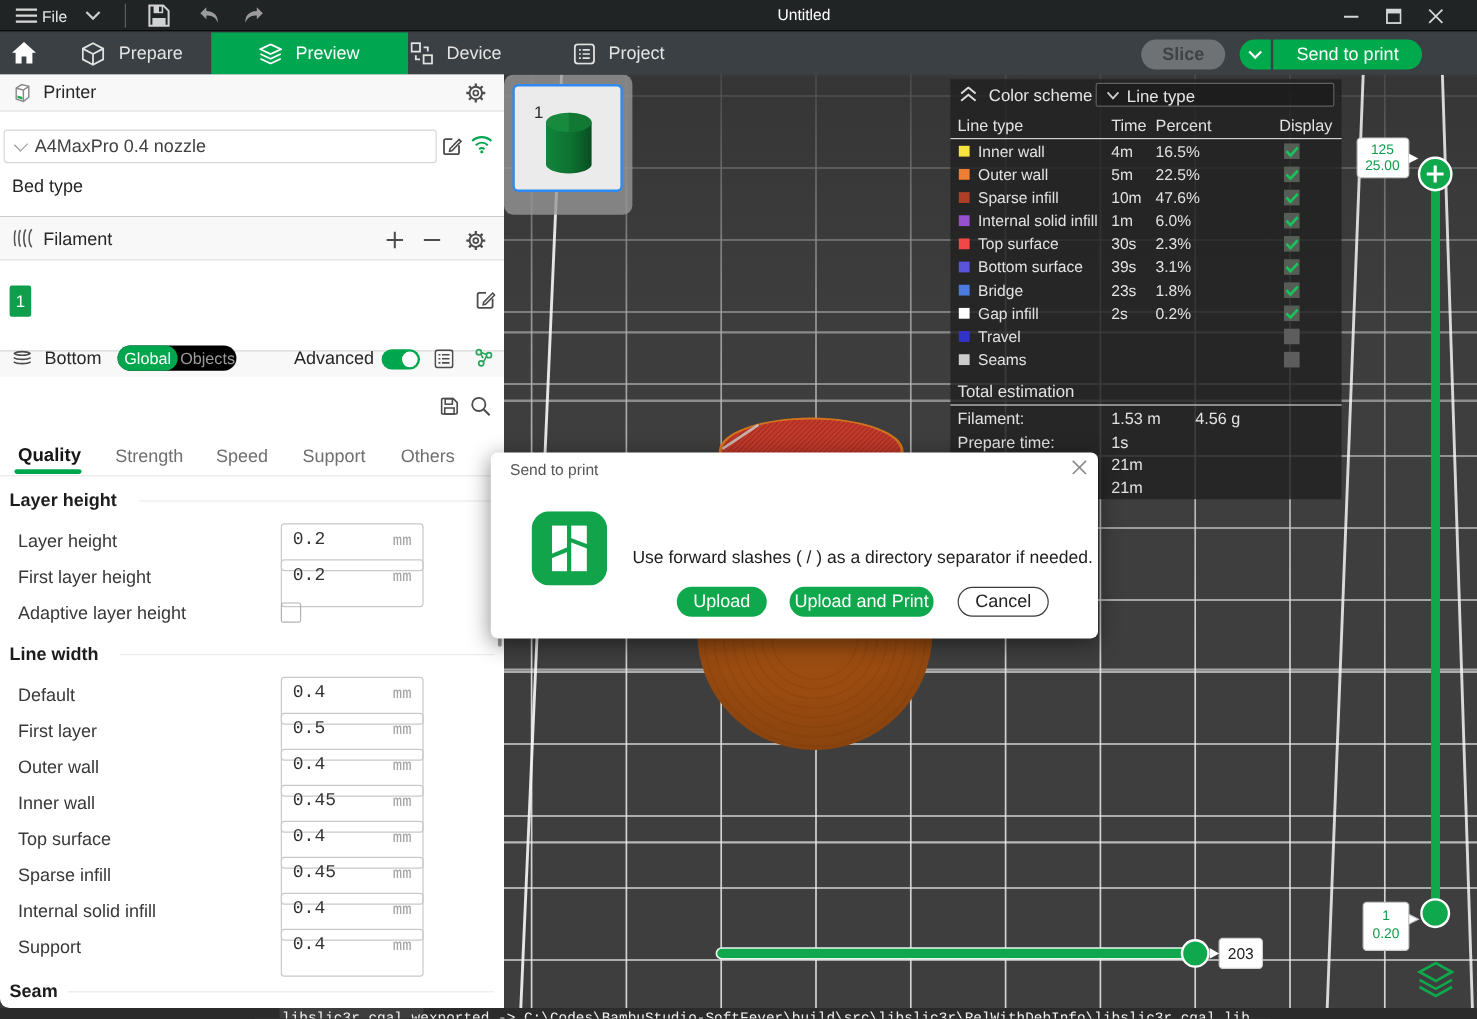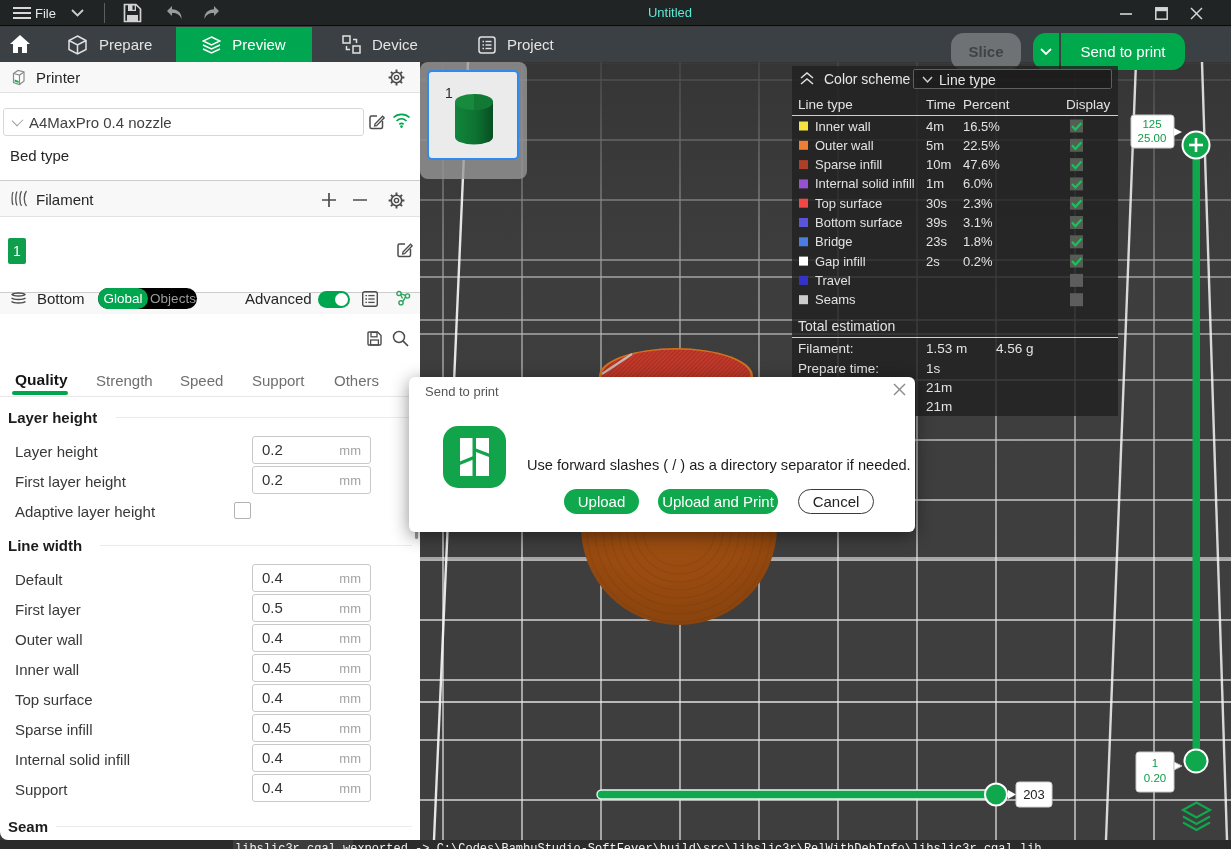--- a/index.html
+++ b/index.html
@@ -5,41 +5,41 @@
 * { margin:0; padding:0; box-sizing:border-box; }
 html,body { width:1231px; height:849px; overflow:hidden; background:#3a3a3a;
   font-family:"Liberation Sans", sans-serif; }
 #app { position:relative; width:1231px; height:849px; overflow:hidden; }
 .abs { position:absolute; }
 
 
 #titlebar { left:0; top:0; width:1231px; height:26px; background:#212424; border-bottom:1px solid #0b0b0b; }
 #titlebar .ic { position:absolute; top:0; height:26px; display:flex; align-items:center; color:#cfcfcf; }
 #untitled { position:absolute; left:590px; top:0; width:160px; height:26px; line-height:26px; text-align:center;
-  color:#5eead4; font-size:13px; }
+  color:#ffffff; font-size:13px; }
 #winbtns { position:absolute; right:28px; top:0; height:26px; display:flex; align-items:center; gap:22px; }
 
 
 #navbar { left:0; top:27px; width:1231px; height:35px; background:#3a4043; }
 .navtab { position:absolute; top:0; height:35px; display:flex; align-items:center; color:#e4e4e4; font-size:15px; }
-#tab-preview { left:176px; width:136px; background:#00a650; justify-content:center; color:#fff; }
-.pillbtn { position:absolute; top:6px; height:37px; border-radius:12.5px; font-size:15px;
+#tab-preview { left:176px; width:164px; background:#00a650; justify-content:center; color:#fff; }
+.pillbtn { position:absolute; top:6px; height:25px; border-radius:12.5px; font-size:15px;
   display:flex; align-items:center; justify-content:center; }
 
 
 #leftpanel { left:0; top:62px; width:420px; height:778px; background:#ffffff; border-bottom-left-radius:8px; overflow:hidden; }
 .sechead { position:absolute; left:0; width:420px; background:#f8f8f8; border-bottom:1px solid #e2e2e2; }
 .sectitle { position:absolute; font-size:15px; color:#262626; }
 .combo { position:absolute; border:1px solid #d8d8d8; border-radius:3px; background:#fff;
   font-size:15px; color:#414141; display:flex; align-items:center; }
 .chev { display:inline-block; width:9px; height:9px; border-left:1.6px solid #9a9a9a; border-bottom:1.6px solid #9a9a9a;
   transform:rotate(-45deg) scale(1,0.85); margin:-4px 7px 0 9px; }
 .prow { position:absolute; left:15px; font-size:15px; color:#383838; }
-.pbox { position:absolute; left:252px; width:119px; height:28px; border:1px solid #c9c9c9; border-radius:3px;
-  font-size:15px; color:#333; }
+.pbox { position:absolute; left:234px; width:119px; height:40px; border:1px solid #c9c9c9; border-radius:3px;
+  font-size:15px; color:#333;font-family:Liberation Mono, monospace; }
 .pbox .val { position:absolute; left:9px; top:4px; }
 .pbox .unit { position:absolute; right:9px; top:6px; font-size:13px; color:#a3a3a3; }
 .shead { position:absolute; left:8px; font-size:15px; font-weight:bold; color:#1c1c1c; }
 .srule { position:absolute; height:1px; background:#ececec; }
 
 
 #viewport { left:420px; top:62px; width:811px; height:778px; background:#3e3e3e; overflow:hidden; }
 
 
 #legend { left:792px; top:66px; width:326px; height:350px; background:rgba(32,32,32,0.8); color:#e2e2e2; font-size:13.5px; }

